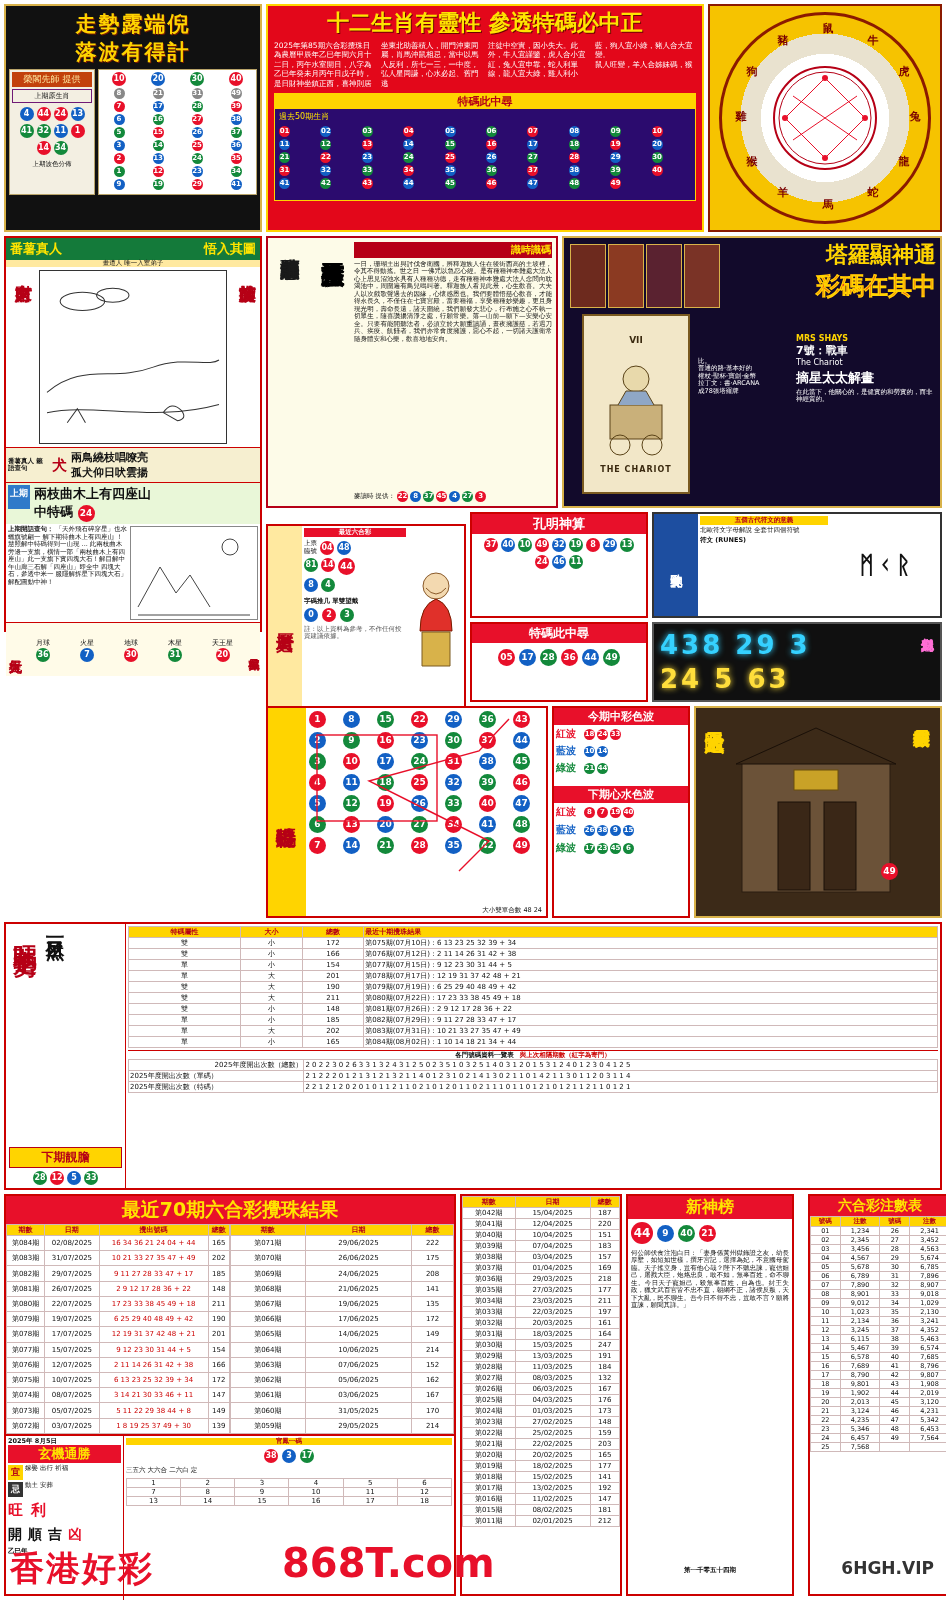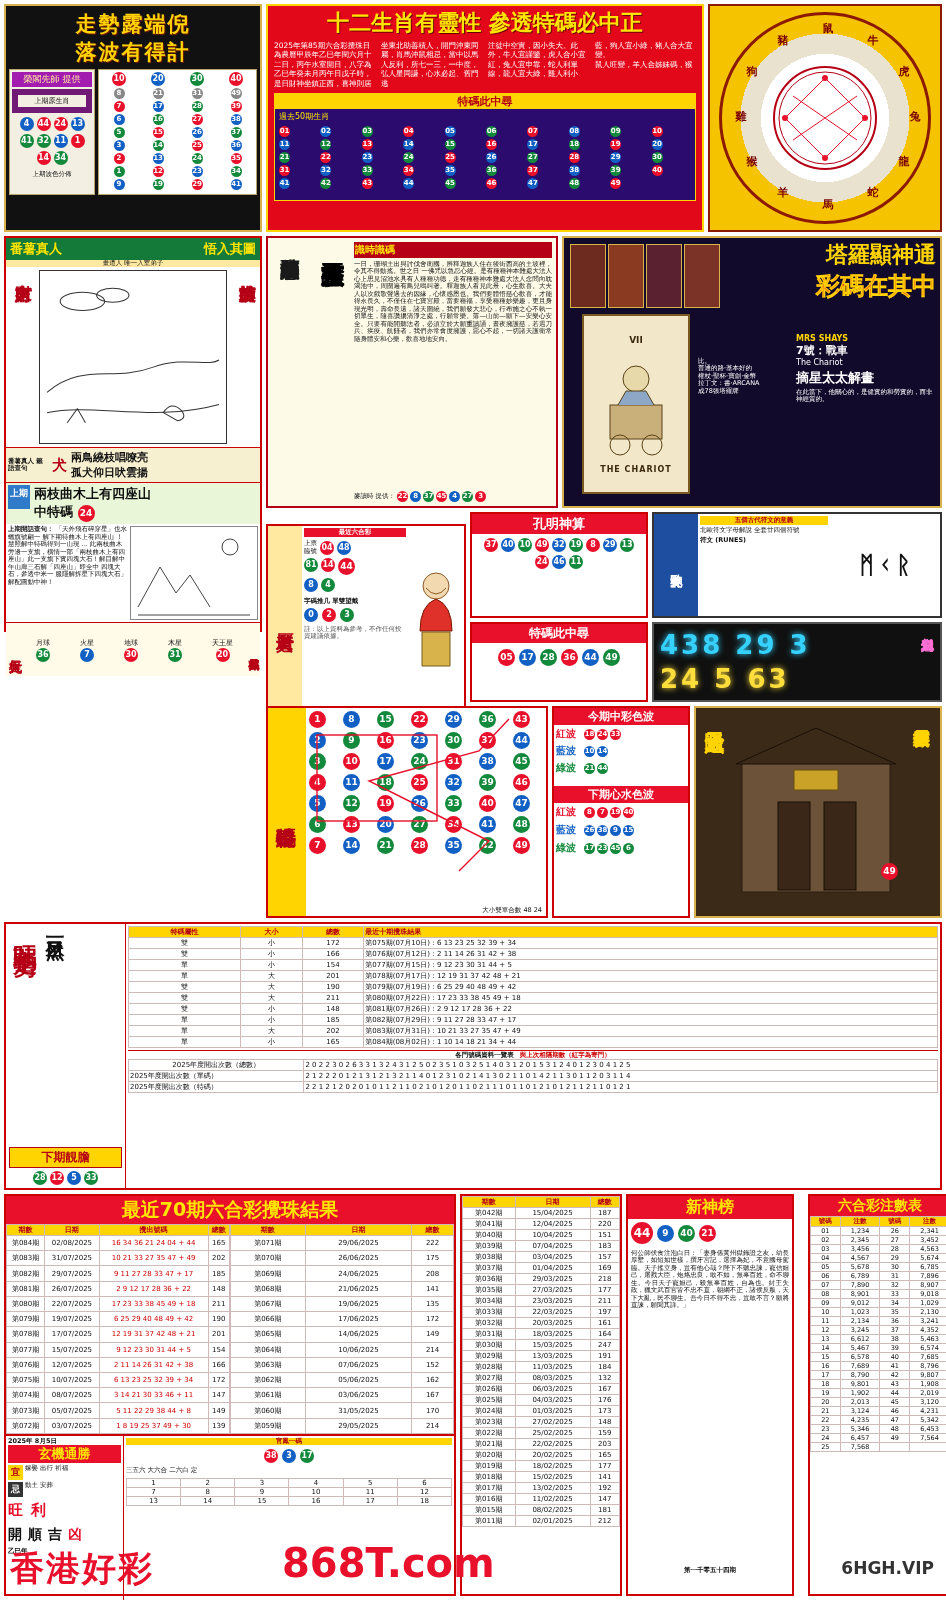--- a/index.html
+++ b/index.html
@@ -33,21 +33,21 @@
   .ball.lg{width:17px;height:17px;font-size:9px;}
 
   
   #tl-panel { left:4px; top:4px; width:258px; height:228px; background:#111; border:2px solid #d8b24a; }
   #tl-title { color:#ffd400; font-weight:bold; font-size:21px; text-align:center; letter-spacing:2px;
               text-shadow:1px 1px 0 #7a1b00; padding-top:4px; font-family:"DejaVu Sans",sans-serif;}
   #tl-title2 { color:#ffd400; font-weight:bold; font-size:21px; text-align:center; letter-spacing:2px;
               text-shadow:1px 1px 0 #7a1b00;}
   .tl-body { display:flex; margin-top:3px; }
   .tl-left { width:86px; background:#f3efe2; border:1px solid #b9a46a; margin-left:3px; padding:2px; }
-  .tl-left .hd { background:#a21caf; color:#ffe9a0; font-size:9px; text-align:center; padding:1px 2px;}
+  .tl-left .hd { background:#c2410c; color:#ffe9a0; font-size:9px; text-align:center; padding:1px 2px;}
   .tl-grid { flex:1; background:#fff; margin:0 3px 0 3px; border:1px solid #b9a46a; padding:2px; }
   .tl-row { display:flex; gap:3px; justify-content:space-around; margin-bottom:2px; }
 
   
   #tm-panel { left:266px; top:4px; width:438px; height:228px; background:#e3071a; border:2px solid #ffd400;}
   #tm-head { color:#ffe400; font-weight:bold; font-size:22px; text-align:center; padding-top:2px;
              text-shadow:1px 1px 0 #6a0000; }
   #tm-text { color:#fff; font-size:7.5px; line-height:1.25; padding:3px 6px; column-count:4; column-gap:6px; }
   #tm-sub { margin:2px 6px; background:#2b0b6e; border:1px solid #ffd400; height:108px; position:relative; }
   #tm-sub .lbl { background:#ffd400; color:#b60016; font-weight:bold; font-size:11px; text-align:center; }
@@ -107,21 +107,21 @@
 <body>
 
 <div class="page">
 
   <div class="abs" id="tl-panel">
     <div id="tl-title">走勢露端倪</div>
     <div id="tl-title2">落波有得計</div>
     <div class="tl-body">
       <div class="tl-left">
         <div class="hd">榮閣先師 提供</div>
-        <div style="font-size:7px;text-align:center;border:6px solid #701a75;margin-top:2px;padding:1px">上期原生肖</div>
+        <div style="font-size:7px;text-align:center;border:1px solid #701a75;margin-top:2px;padding:1px">上期原生肖</div>
         <div style="display:flex;flex-wrap:wrap;gap:3px;justify-content:center;margin-top:4px">
           <span class="ball blue">4</span>
           <span class="ball red">44</span>
           <span class="ball red">24</span>
           <span class="ball blue">13</span>
           <span class="ball green">41</span>
           <span class="ball green">32</span>
           <span class="ball blue">11</span>
           <span class="ball red">1</span>
           <span class="ball red">14</span>
@@ -361,21 +361,21 @@
 
   <div class="abs" id="buddha">
     <div style="display:flex;height:100%">
       <div style="width:46px;display:flex;align-items:flex-start;justify-content:center;padding-top:6px">
         <span class="vert bold" style="font-size:19px;color:#1a1a1a">想聽佛法願讀誦</span>
       </div>
       <div style="width:40px;display:flex;align-items:flex-start;justify-content:center;padding-top:6px">
         <span class="vert bold" style="font-size:23px;color:#000">晝夜擁護慈不捨</span>
       </div>
       <div style="flex:1;padding:4px 4px 0 0;position:relative">
-        <div style="background:#b60016;color:#ffe400;font-size:10px;font-weight:bold;text-align:left;padding:1px">識時識碼</div>
+        <div style="background:#b60016;color:#ffe400;font-size:10px;font-weight:bold;text-align:right;padding:1px">識時識碼</div>
         <div class="tiny" style="margin-top:3px;height:200px;overflow:hidden;text-align:justify">一日，珊瑚土出與討伐舍衛國，辨釋迦族人住在後街西高的土坡裡，令其不得動搖。世之日 一佛咒以急忍心經。是有種種神本難處大法人心上思見沼池水具有人種種功德，走有種種神本難處大法人念問向耽渴池中，周圍遍有鳥兒鳴叫著。釋迦族人看見此景，心生歡喜。大夫人以次戲歌聲過去的因緣，心懷感恩也。我們要體悟慈心歡喜，才能得永長久，不僅住在七寶宮殿，當要種福，享受種種妙樂趣，更且身現光明，壽命長遠，諸天圍繞，我們願發大悲心，行布施之心不執一切眾生，隨喜讚揚清淨之處，行願常樂。落—山前—願下—安樂心安全。只要有能開聽法者，必須立於大願重讀誦，晝夜擁護慈，若遇刀兵、疾疫、飢饉者，我們亦常會度擁護，惡心不起，一切諸天護衛常隨身體安和心樂，歡喜地地安向。</div>
         <div style="position:absolute;bottom:4px;left:0;right:4px;display:flex;align-items:center;gap:2px">
           <span class="tiny">麥讀時 提供：</span>
           <span class="ball red sm">22</span>
           <span class="ball blue sm">8</span>
           <span class="ball green sm">37</span>
           <span class="ball red sm">45</span>
           <span class="ball blue sm">4</span>
           <span class="ball green sm">27</span>
           <span class="ball red sm">3</span>
@@ -736,21 +736,21 @@
           </tbody>
         </table>
         <div style="margin-top:2px;border-top:1px solid #c00;padding-top:1px">
           <div class="tiny bold ctr">
             <span>各門號碼資料一覽表</span>
             <span style="color:#c00;margin-left:6px">與上次相隔期數（紅字為寄門）</span>
           </div>
           <table class="grid" style="width:100%">
             <tbody>
             <tr>
-                  <td style="text-align:center">2025年度開出次數（總數）</td>
+                  <td style="text-align:right">2025年度開出次數（總數）</td>
                   <td style="text-align:left">2 0 2 2 3 0 2 6 3 3 1 3 2 4 3 1 2 5 0 2 3 5 1 0 3 2 5 1 4 0 3 1 2 0 1 5 3 1 2 4 0 1 2 3 0 4 1 2 5</td>
                 </tr>
             <tr>
                   <td style="text-align:left">2025年度開出次數（單碼）</td>
                   <td style="text-align:left">2 1 2 2 2 0 1 2 1 3 1 2 1 3 2 1 1 4 0 1 2 3 1 0 2 1 4 1 3 0 2 1 1 0 1 4 2 1 1 3 0 1 1 2 0 3 1 1 4</td>
                 </tr>
             <tr>
                   <td style="text-align:left">2025年度開出次數（特碼）</td>
                   <td style="text-align:left">2 2 1 2 1 2 0 2 0 1 0 1 1 2 1 1 0 2 1 0 1 2 0 1 1 0 2 1 1 1 0 1 1 0 1 2 1 0 1 2 1 1 2 1 1 0 1 2 1</td>
                 </tr>
@@ -1246,21 +1246,21 @@
             <td>3,241</td>
           </tr>
         <tr>
             <td>12</td>
             <td>3,245</td>
             <td>37</td>
             <td>4,352</td>
           </tr>
         <tr>
             <td>13</td>
-            <td>6,612</td>
+            <td>6,115</td>
             <td>38</td>
             <td>5,463</td>
           </tr>
         <tr>
             <td>14</td>
             <td>5,467</td>
             <td>39</td>
             <td>6,574</td>
           </tr>
         <tr>

